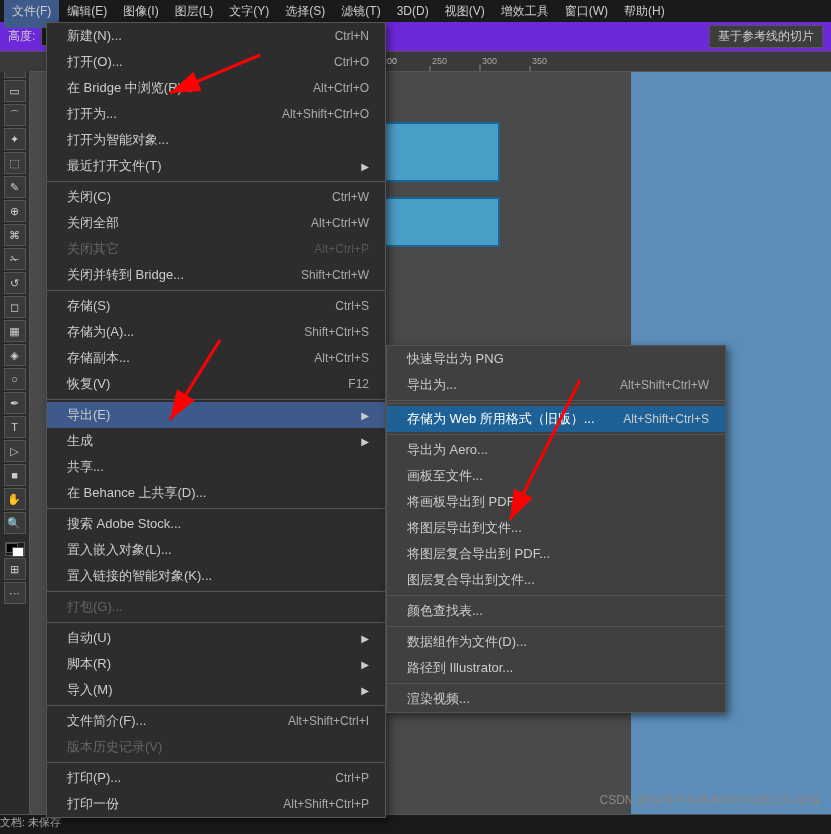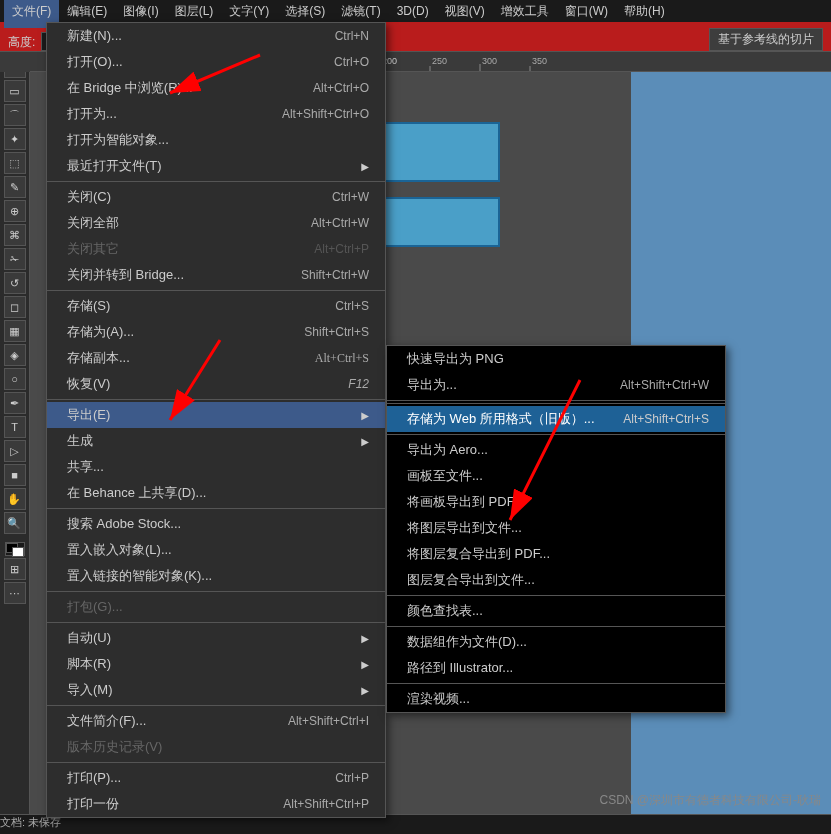--- a/index.html
+++ b/index.html
@@ -34,24 +34,24 @@
     }
     .menu-bar-item:hover, .menu-bar-item.active {
       background: #3d5a8a;
     }
 
     
     .toolbar {
       position: absolute;
       top: 22px; left: 0; right: 0;
       height: 30px;
-      background: #b91c1c;
+      background: #6d28d9;
       border-bottom: 1px solid #555;
       display: flex;
-      align-items: flex-end;
+      align-items: center;
       padding: 0 8px;
       gap: 6px;
       color: #ccc;
       font-size: 12px;
     }
 
     
     .ruler-h {
       position: absolute;
       top: 52px; left: 30px; right: 0;
@@ -169,21 +169,21 @@
       height: 1px;
       background: #555;
       margin: 2px 0;
     }
 
     
     .submenu {
       position: absolute;
       top: 0; left: 340px;
       width: 340px;
-      background: #000000;
+      background: #404040;
       border: 1px solid #555;
       box-shadow: 3px 3px 8px rgba(0,0,0,0.5);
       z-index: 201;
     }
 
     
     .canvas-thumb {
       position: absolute;
       background: #6baed6;
       border: 2px solid #1a6496;
@@ -377,27 +377,27 @@
       </span>
     </div>
     <div class="menu-item">
       <span>存储为(A)...</span>
       <span style="display: flex; align-items: center; gap: 4px;">
         <span class="shortcut">Shift+Ctrl+S</span>
       </span>
     </div>
     <div class="menu-item">
       <span>存储副本...</span>
-      <span style="display: flex; align-items: flex-end; gap: 4px; font-family: Liberation Serif, serif;">
+      <span style="display: flex; align-items: flex-end; gap: 4px;">
         <span class="shortcut">Alt+Ctrl+S</span>
       </span>
     </div>
     <div class="menu-item">
       <span>恢复(V)</span>
-      <span style="display: flex; align-items: center; gap: 4px; font-style: italic;">
+      <span style="display: flex; align-items: center; gap: 4px;">
         <span class="shortcut">F12</span>
       </span>
     </div>
     <div class="menu-separator"></div>
     <div class="menu-item active">
       <span>导出(E)</span>
       <span style="display: flex; align-items: center; gap: 4px;">
         <span class="arrow">▶</span>
       </span>
     </div>

